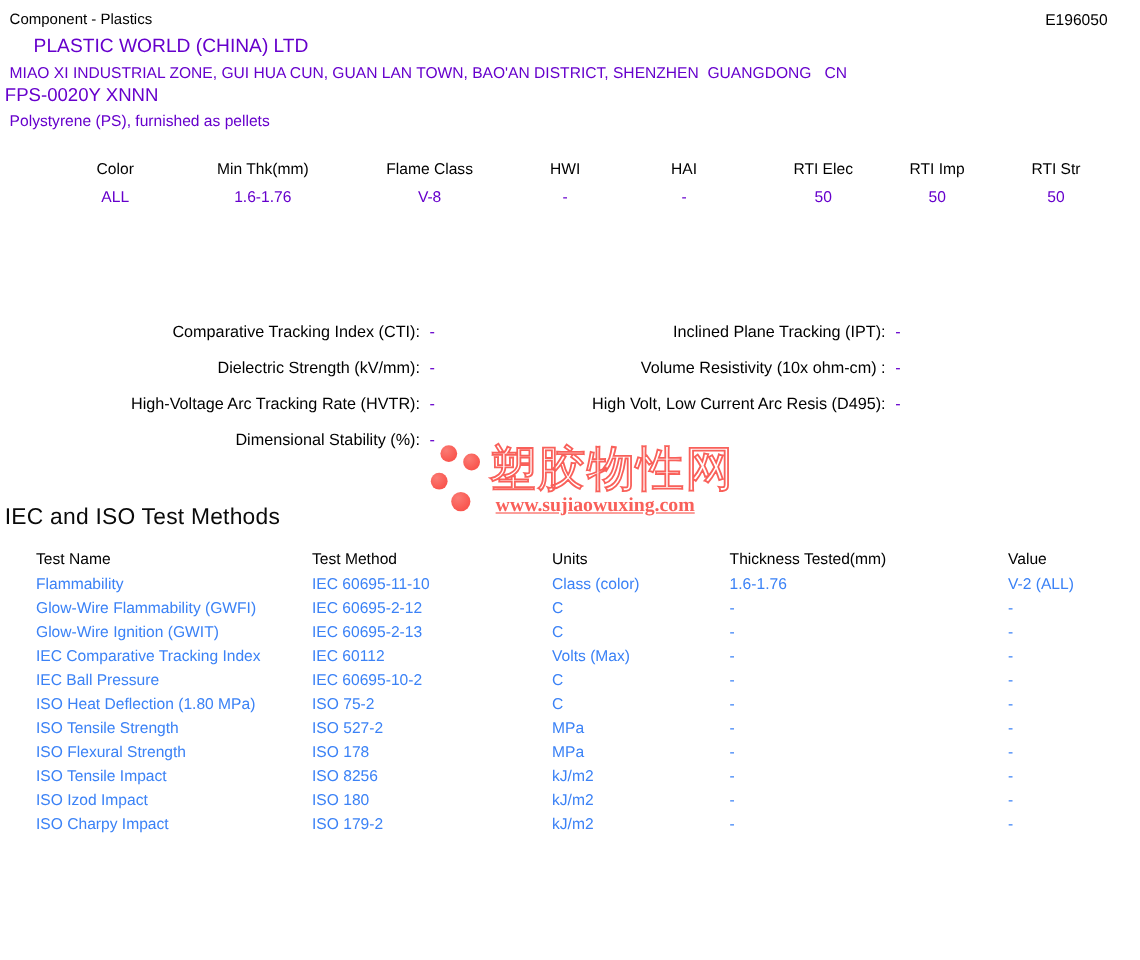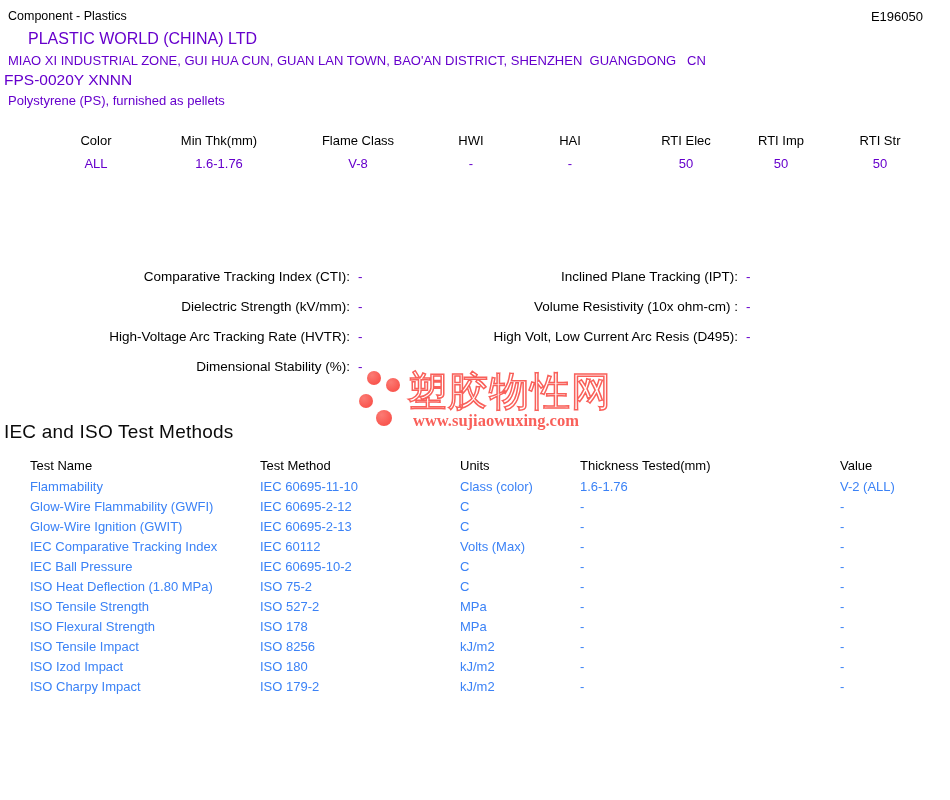--- a/index.html
+++ b/index.html
@@ -33,32 +33,32 @@
   .dot { position:absolute; border-radius:50%;
          background:radial-gradient(circle at 35% 30%, #fb7b74, #f9564f 70%); }
   .logo-cn {
     position:absolute; left:407px; top:370px; font-size:40px; line-height:42px;
     letter-spacing:1px; color:#4d7c0f;
     -webkit-text-fill-color:transparent; -webkit-text-stroke:1.5px #f9605a;
     font-family:"Liberation Sans","DejaVu Sans",sans-serif; white-space:nowrap;
   }
   .logo-url {
     position:absolute; left:413px; top:411px; font-size:16.5px; font-weight:bold;
-    color:#f9605a; font-family:"Liberation Serif","DejaVu Serif",serif; white-space:nowrap;
+    color:#f9605a; font-family:"Liberation Serif","DejaVu Serif",serif; white-space:nowrap;text-decoration:underline;
   }
 
   .section-title { left:4px; top:421px; font-size:19px; color:#0a0a0a; letter-spacing:0.2px; }
 
   
   .tbl-row { position:absolute; left:0; width:950px; height:18px; font-size:13px; }
   .tbl-row span { position:absolute; white-space:nowrap; }
   .c1 { left:30px; }
   .c2 { left:260px; }
   .c3 { left:460px; }
-  .c4 { left:580px; }
+  .c4 { left:608px; }
   .c5 { left:840px; }
   .tbl-header span { color:#000; }
   .tbl-data span { color:#3b82f6; }
 </style>
 </head>
 <body>
 
 <div class="page">
 
   <span class="abs category">Component - Plastics</span>

